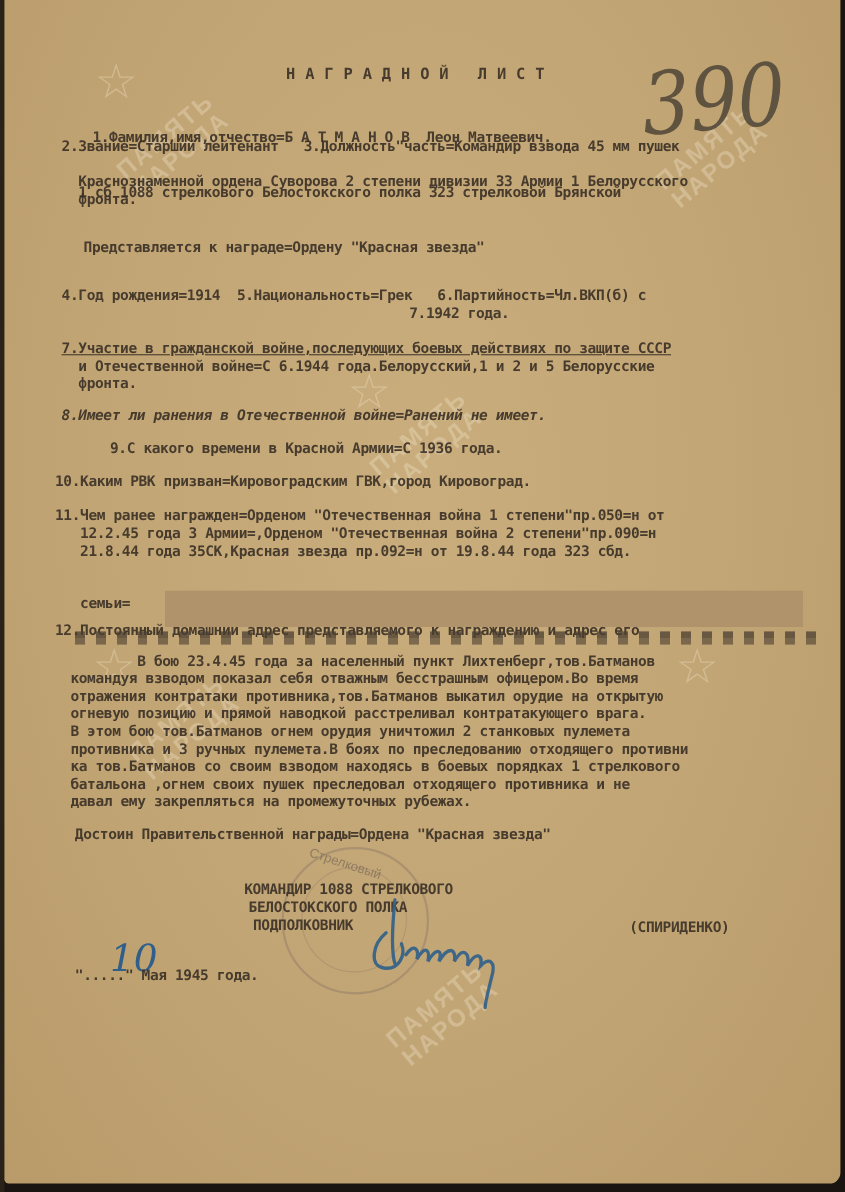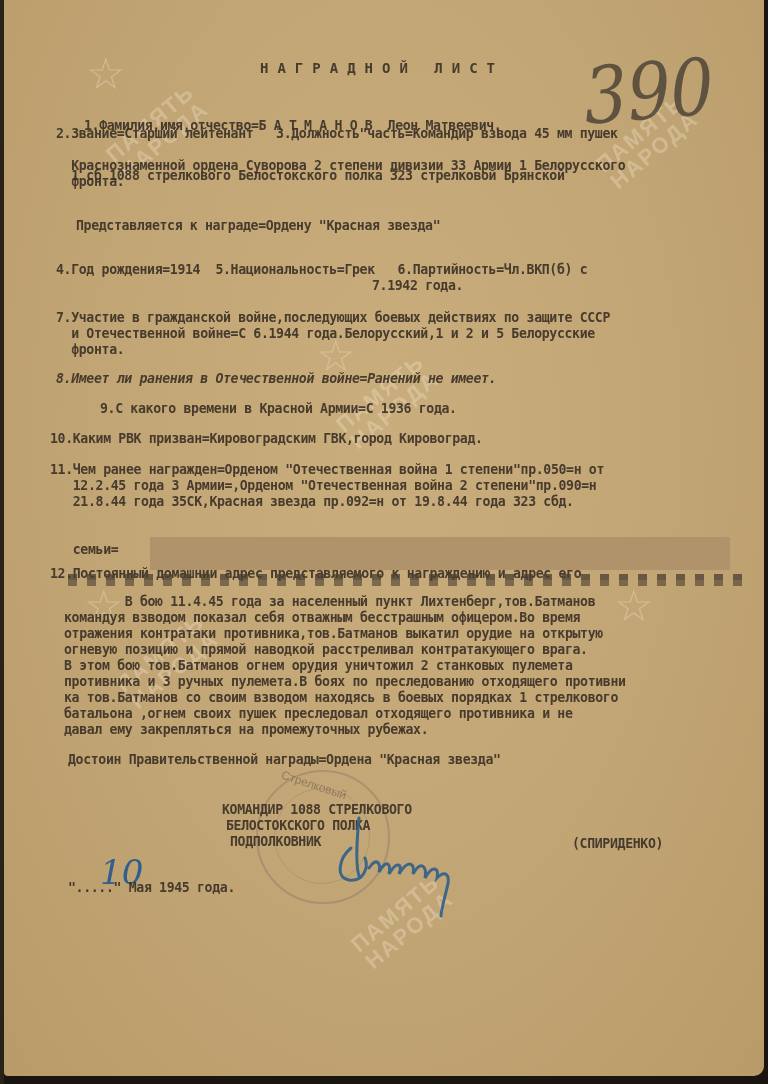--- a/index.html
+++ b/index.html
@@ -57,40 +57,40 @@
   <div class="tw" style="left:52px;top:126px;">2.Звание=Старший лейтенант   3.Должность"часть=Командир взвода 45 мм пушек</div>
   <div class="tw" style="left:52px;top:142px;margin-top:26px;">  1 сб 1088 стрелкового Белостокского полка 323 стрелковой Брянской</div>
   <div class="tw" style="left:52px;top:158px;">  Краснознаменной ордена Суворова 2 степени дивизии 33 Армии 1 Белорусского</div>
   <div class="tw" style="left:52px;top:174px;">  фронта.</div>
 
   <div class="tw" style="left:72px;top:218px;">Представляется к награде=Ордену "Красная звезда"</div>
 
   <div class="tw" style="left:52px;top:262px;">4.Год рождения=1914  5.Национальность=Грек   6.Партийность=Чл.ВКП(б) с</div>
   <div class="tw" style="left:368px;top:278px;">7.1942 года.</div>
 
-  <div class="tw" style="left:52px;top:310px;">7.Участие в гражданской войне,последующих боевых действиях по защите СССР</div>
+  <div class="tw" style="left:52px;top:310px;text-decoration:underline;">7.Участие в гражданской войне,последующих боевых действиях по защите СССР</div>
   <div class="tw" style="left:52px;top:326px;">  и Отечественной войне=С 6.1944 года.Белорусский,1 и 2 и 5 Белорусские</div>
   <div class="tw" style="left:52px;top:342px;">  фронта.</div>
 
   <div class="tw" style="left:52px;top:371px;font-style:italic;">8.Имеет ли ранения в Отечественной войне=Ранений не имеет.</div>
   <div class="tw" style="left:52px;top:401px;margin-left:44px;">9.С какого времени в Красной Армии=С 1936 года.</div>
   <div class="tw" style="left:46px;top:431px;">10.Каким РВК призван=Кировоградским ГВК,город Кировоград.</div>
 
   <div class="tw" style="left:46px;top:462px;">11.Чем ранее награжден=Орденом "Отечественная война 1 степени"пр.050=н от</div>
   <div class="tw" style="left:46px;top:478px;">   12.2.45 года 3 Армии=,Орденом "Отечественная война 2 степени"пр.090=н</div>
   <div class="tw" style="left:46px;top:494px;">   21.8.44 года 35СК,Красная звезда пр.092=н от 19.8.44 года 323 сбд.</div>
 
   <div class="tw" style="left:46px;top:526px;margin-top:40px;">12.Постоянный домашний адрес представляемого к награждению и адрес его</div>
   <div class="tw" style="left:46px;top:542px;">   семьи=</div>
   <div class="redact"></div>
 
   <div class="dashes"></div>
   <div class="dashes dashes2"></div>
 
-  <div class="tw" style="left:60px;top:594px;">        В бою 11.4.45 года за населенный пункт Лихтенберг,тов.Батманов</div>
+  <div class="tw" style="left:60px;top:594px;">        В бою 23.4.45 года за населенный пункт Лихтенберг,тов.Батманов</div>
   <div class="tw" style="left:60px;top:610px;">командуя взводом показал себя отважным бесстрашным офицером.Во время</div>
   <div class="tw" style="left:60px;top:626px;">отражения контратаки противника,тов.Батманов выкатил орудие на открытую</div>
   <div class="tw" style="left:60px;top:642px;">огневую позицию и прямой наводкой расстреливал контратакующего врага.</div>
   <div class="tw" style="left:60px;top:658px;">В этом бою тов.Батманов огнем орудия уничтожил 2 станковых пулемета</div>
   <div class="tw" style="left:60px;top:674px;">противника и 3 ручных пулемета.В боях по преследованию отходящего противни</div>
   <div class="tw" style="left:60px;top:690px;">ка тов.Батманов со своим взводом находясь в боевых порядках 1 стрелкового</div>
   <div class="tw" style="left:60px;top:722px;">давал ему закрепляться на промежуточных рубежах.</div>
   <div class="tw" style="left:60px;top:706px;">батальона ,огнем своих пушек преследовал отходящего противника и не</div>
 
   <div class="tw" style="left:64px;top:752px;">Достоин Правительственной награды=Ордена "Красная звезда"</div>

